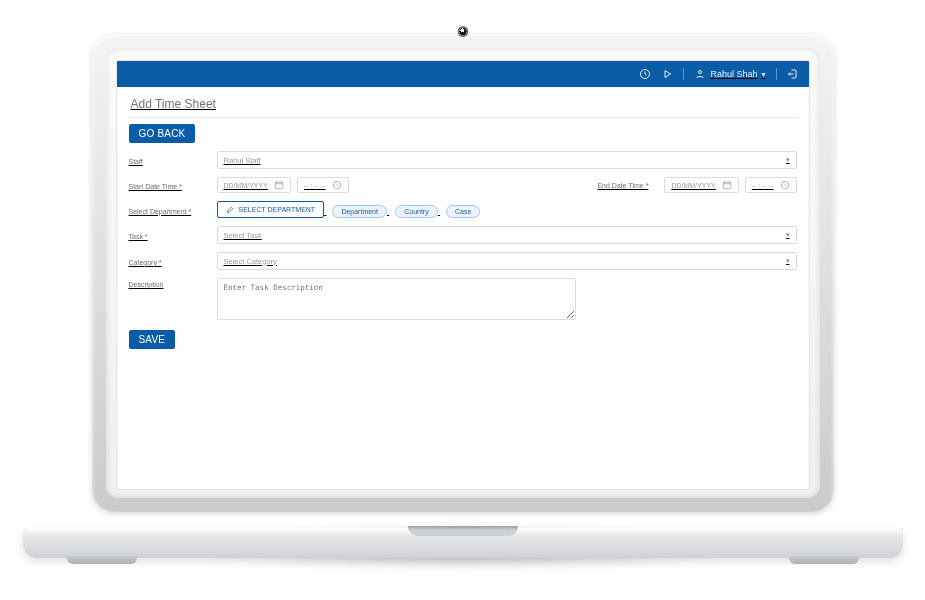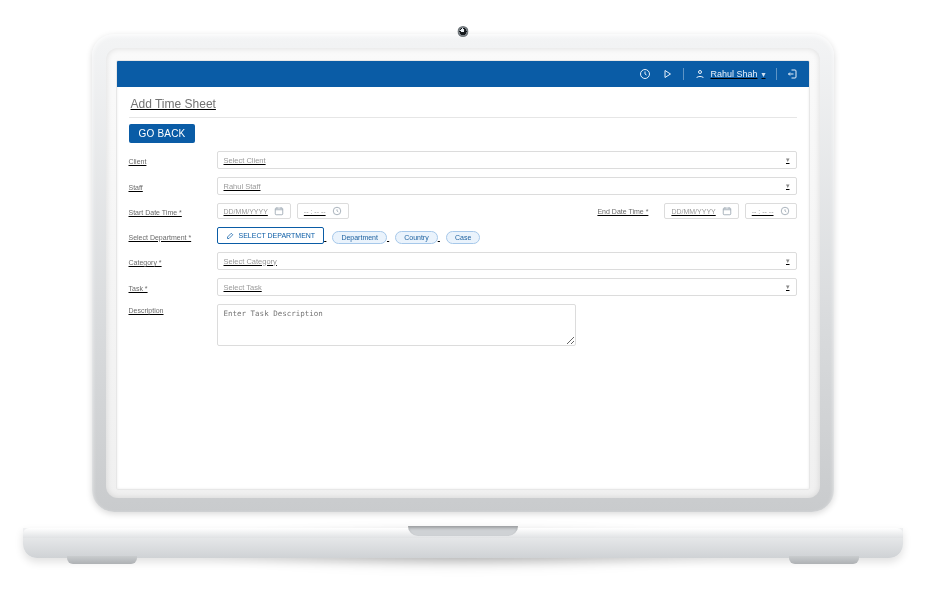--- a/index.html
+++ b/index.html
@@ -165,29 +165,20 @@
           </div>
 
           <div class="page">
             <div class="title">Add Time Sheet</div>
             <div class="hr"></div>
 
             <span class="btn-primary">GO BACK</span>
 
             <div class="form">
 
-              <div class="row">
-                <div class="label">Client</div>
-                <div class="ctrl">
-                  <div class="select">
-                    <span>Select Client</span>
-                    <span class="caret">▾</span>
-                  </div>
-                </div>
-              </div>
 
               <div class="row">
                 <div class="label">Staff</div>
                 <div class="ctrl">
                   <div class="select">
                     <span>Rahul Staff</span>
                     <span class="caret">▾</span>
                   </div>
                 </div>
               </div>
@@ -240,46 +231,49 @@
                       </svg>
                     <span>SELECT DEPARTMENT</span>
                   </span>
                   <span class="chip">Department</span>
                   <span class="chip">Country</span>
                   <span class="chip">Case</span>
                 </div>
               </div>
 
               <div class="row">
+                <div class="label">Task *</div>
+                <div class="ctrl">
+                  <div class="select">
+                    <span>Select Task</span>
+                    <span class="caret">▾</span>
+                  </div>
+                </div>
+              </div>
+
+              <div class="row">
                 <div class="label">Category *</div>
                 <div class="ctrl">
                   <div class="select">
                     <span>Select Category</span>
                     <span class="caret">▾</span>
                   </div>
                 </div>
               </div>
 
-              <div class="row">
-                <div class="label">Task *</div>
-                <div class="ctrl">
-                  <div class="select">
-                    <span>Select Task</span>
-                    <span class="caret">▾</span>
-                  </div>
-                </div>
-              </div>
-
               <div class="row" style="align-items:flex-start;">
                 <div class="label">Description</div>
                 <div class="ctrl">
                   <textarea class="textarea" placeholder="Enter Task Description" style=""></textarea>
                 </div>
               </div>
 
+              <div style="margin-top:8px;">
+                <span class="btn-primary">SAVE</span>
+              </div>
 
             </div>
           </div>
 
         </div>
       </div>
     </div>
     <div class="base">
       <div class="notch"></div>
       <div class="foot-left"></div>

